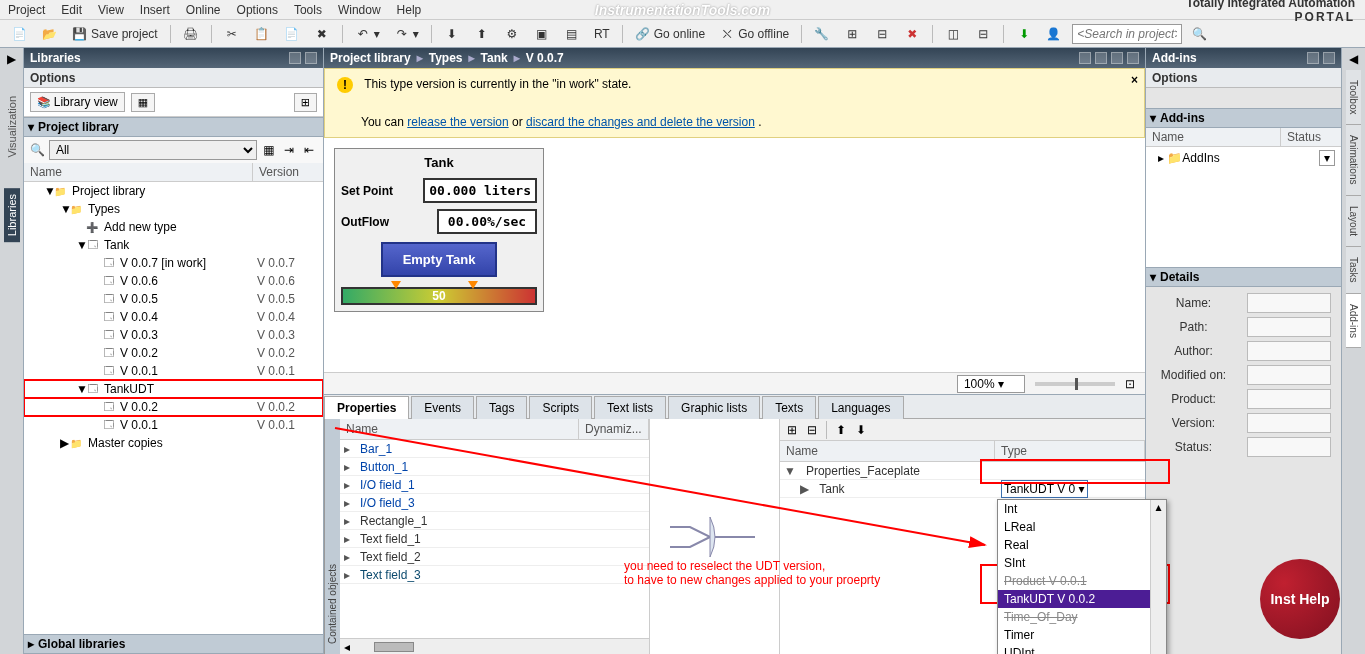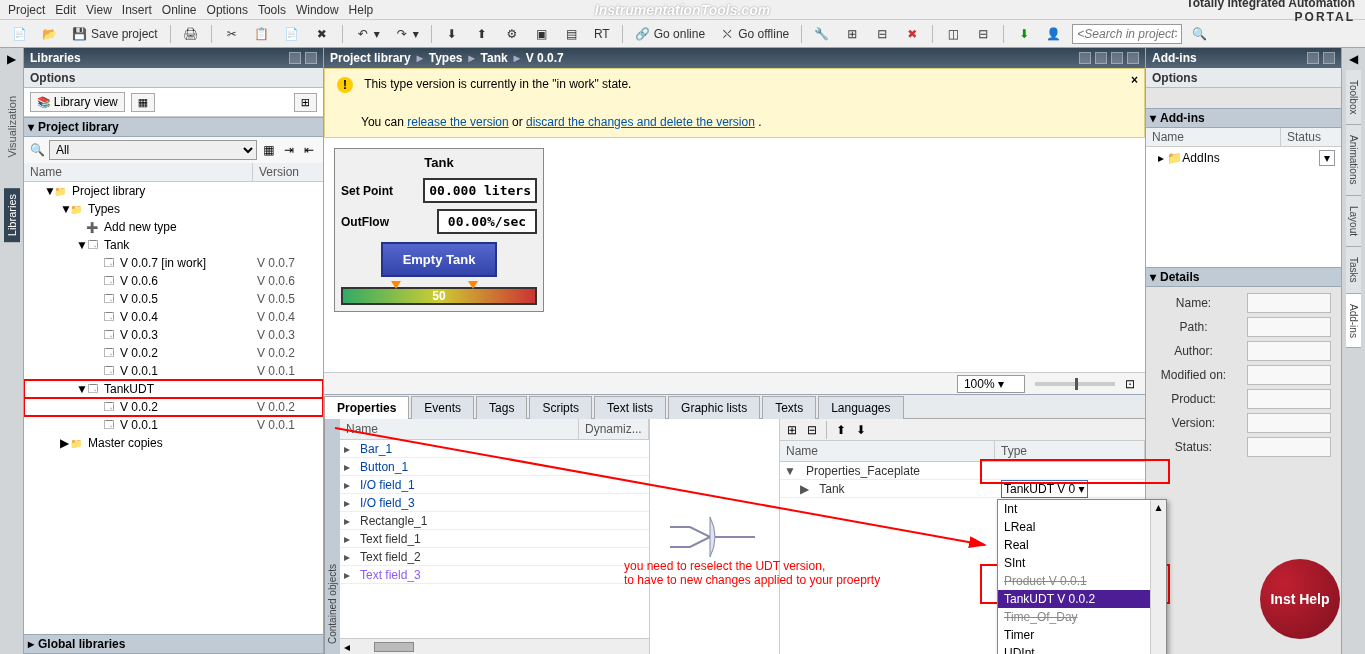--- a/index.html
+++ b/index.html
@@ -1,17 +1,17 @@
 <!DOCTYPE html>
 <html><head>
 <meta charset="utf-8">
 <style>
 * { box-sizing: border-box; margin: 0; padding: 0; font-family: "Segoe UI", Tahoma, sans-serif; font-size: 12px; }
 body { background: #e5e5e5; width: 1365px; height: 654px; overflow: hidden; position: relative; }
-.menubar { height: 20px; background: #f0f0f0; display: flex; align-items: center; padding: 0 8px; gap: 10px; border-bottom: 1px solid #ccc; position: relative; }
+.menubar { height: 20px; background: #f0f0f0; display: flex; align-items: center; padding: 0 8px; gap: 16px; border-bottom: 1px solid #ccc; position: relative; }
 .menubar .menu-item { color: #333; cursor: pointer; }
 .menubar .ad-text { position: absolute; left: 50%; transform: translateX(-50%); color: #fff; font-weight: bold; font-style: italic; font-size: 14px; text-shadow: 0 0 2px #888; }
 .menubar .portal-text { position: absolute; right: 10px; color: #333; font-weight: bold; }
 .toolbar { height: 28px; background: #f0f0f0; display: flex; align-items: center; padding: 0 8px; gap: 6px; border-bottom: 1px solid #9aa8b5; }
 .tb-icon { width: 16px; height: 16px; display: inline-flex; align-items: center; justify-content: center; font-size: 12px; }
 .tb-sep { width: 1px; height: 18px; background: #bbb; margin: 0 2px; }
 .tb-btn { display: flex; align-items: center; gap: 3px; padding: 2px 4px; cursor: pointer; color: #333; }
 .search-proj { border: 1px solid #999; padding: 2px 4px; width: 110px; font-style: italic; color: #888; background: #fff; }
 
 .main-layout { display: flex; height: 606px; }
@@ -466,21 +466,21 @@
                 <span class="gc gc-name" style="color:#333">Text field_1</span>
                 <span class="gc" style="width:70px"></span>
               </div>
               <div class="grid-row">
                 <span class="caret-r">▸</span>
                 <span class="gc gc-name" style="color:#333">Text field_2</span>
                 <span class="gc" style="width:70px"></span>
               </div>
               <div class="grid-row">
                 <span class="caret-r">▸</span>
-                <span class="gc gc-name" style="color:#8b5cf6">Text field_3</span>
+                <span class="gc gc-name" style="color:#0c4a6e">Text field_3</span>
                 <span class="gc" style="width:70px"></span>
               </div>
             </div>
           <div class="scroll-h">
               <span style="padding:0 4px">◂</span>
               <div class="thumb"></div>
             </div>
         </div>
         <div class="props-center">
           <svg class="connector-svg">

